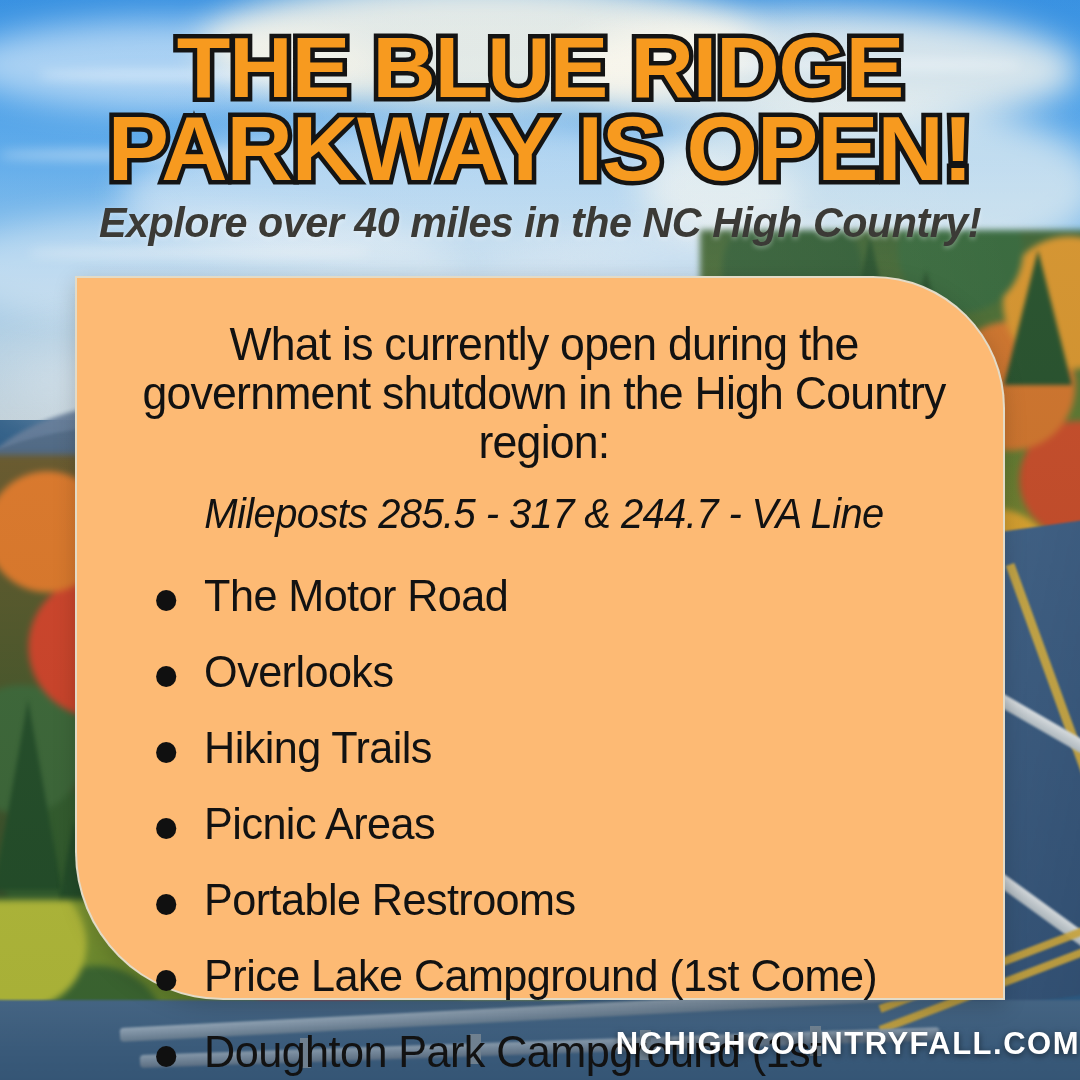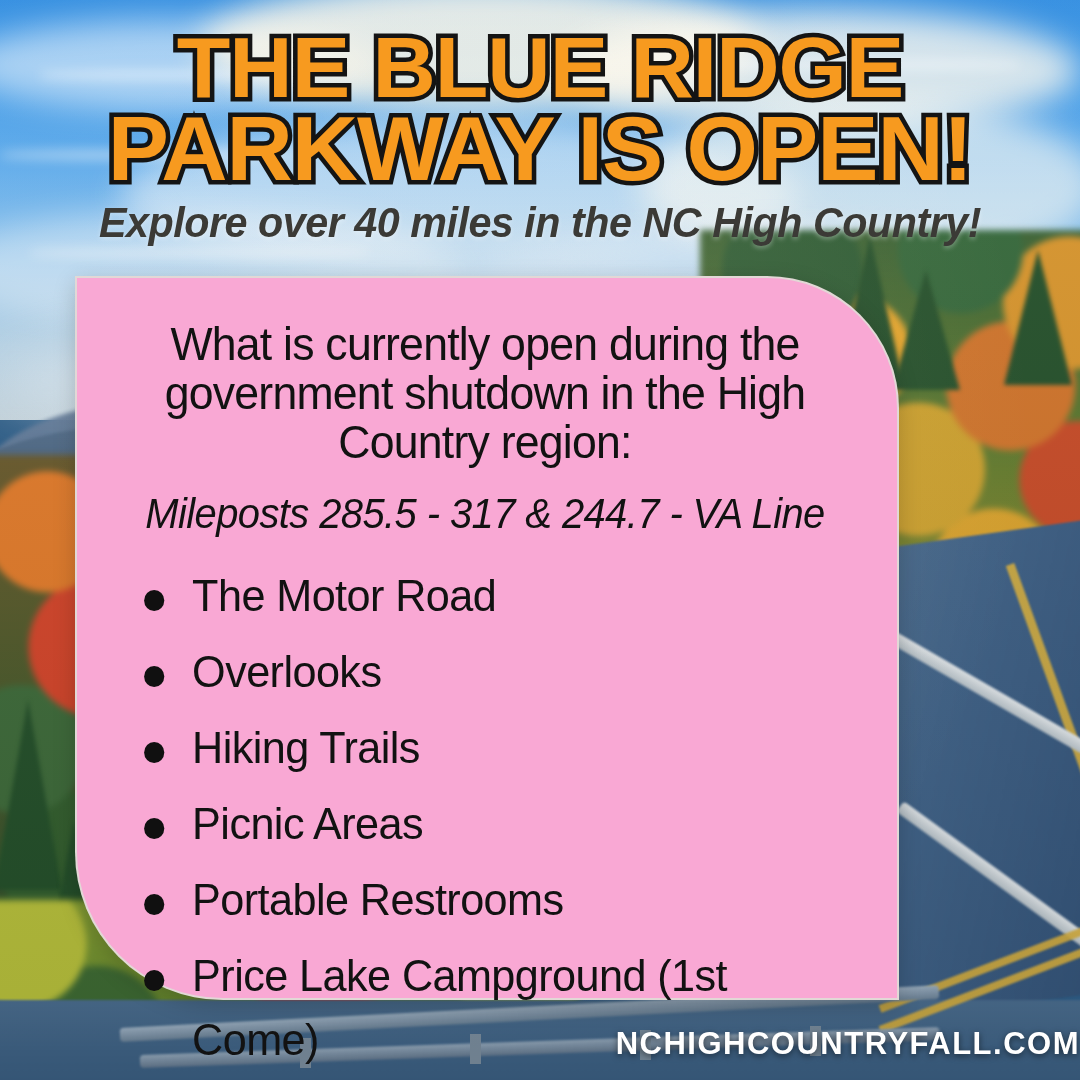--- a/index.html
+++ b/index.html
@@ -156,26 +156,26 @@
   .subhead{
     position:absolute;left:0;right:0;top:198px;text-align:center;
     font-size:43px;font-weight:bold;font-style:italic;
     color:#3b3a36;letter-spacing:-.5px;
     text-shadow:0 2px 5px rgba(255,255,255,.35);
     transform:scaleX(.96);
   }
 
   
   .card{
-    position:absolute;left:75px;top:276px;width:824px;height:724px;
-    background:#f9a8d4;
+    position:absolute;left:75px;top:276px;width:930px;height:724px;
+    background:#fdba74;
     border-radius:0 132px 0 148px;
     border:2px solid rgba(222,224,214,.85);
     box-shadow:0 6px 22px rgba(0,0,0,.18);
-    padding:28px 40px 0 36px;
+    padding:28px 40px 0 48px;
   }
   .card-q{
     text-align:center;color:#121212;
     font-size:46px;line-height:1.06;font-weight:normal;
     letter-spacing:-.8px;transform:scaleX(.97);
     margin:14px 0 0 0;
   }
   .card-mp{
     text-align:center;color:#121212;
     font-size:42px;font-style:italic;letter-spacing:-.6px;

